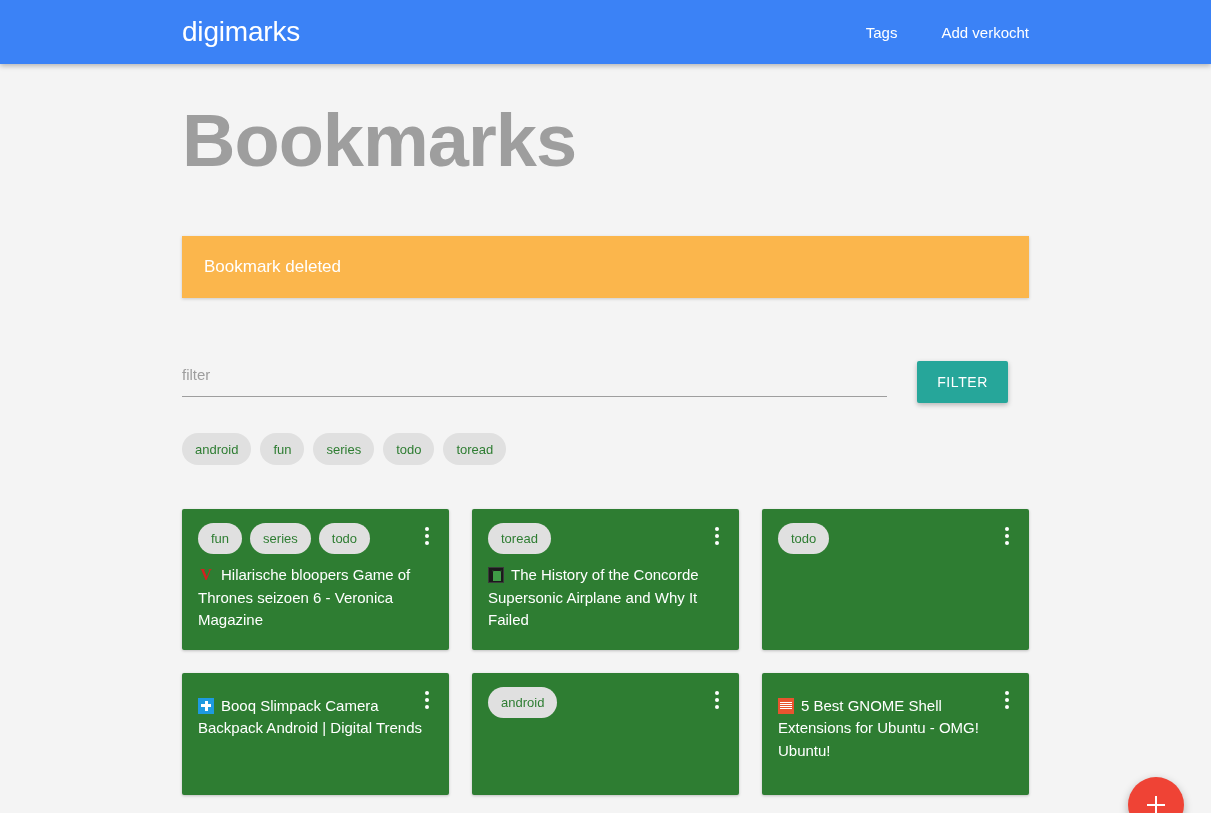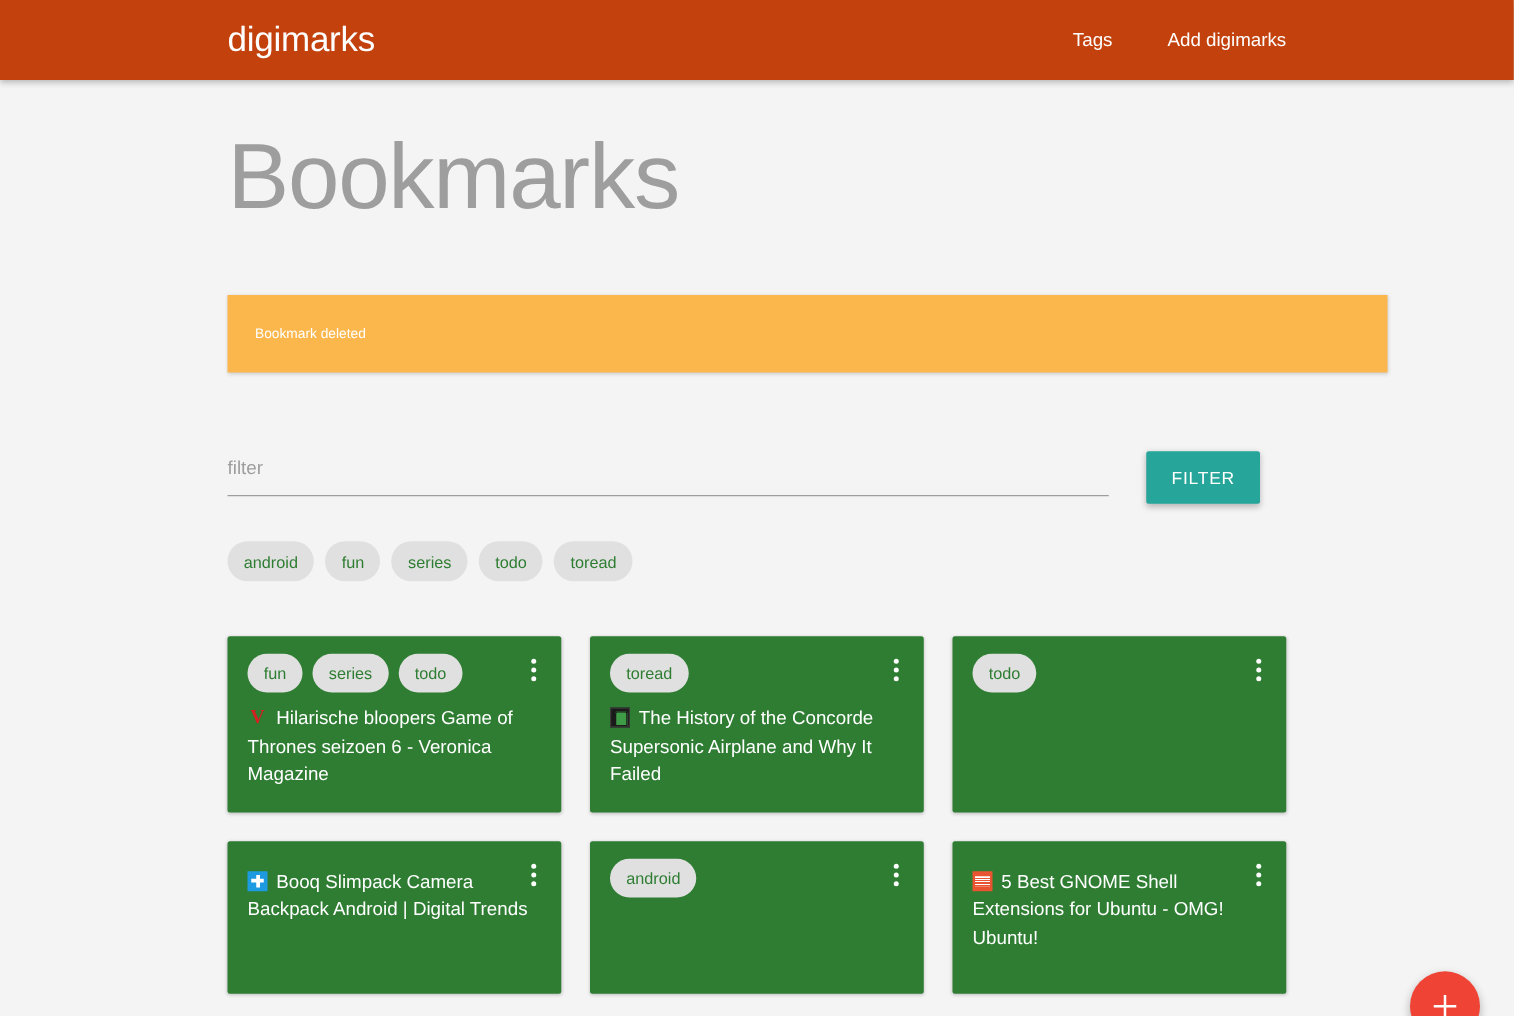--- a/index.html
+++ b/index.html
@@ -8,21 +8,21 @@
     width: 1211px; height: 813px;
     overflow: hidden;
     background: #f4f4f4;
     font-family: "Liberation Sans", sans-serif;
   }
 
   
   .appbar {
     position: absolute; top: 0; left: 0;
     width: 1211px; height: 64px;
-    background: #c2410c;
+    background: #3b82f6;
     box-shadow: 0 2px 5px rgba(0,0,0,0.26);
     z-index: 40;
   }
   .appbar-inner {
     position: relative;
     width: 847px;
     margin: 0 auto;
     height: 64px;
   }
   .brand {
@@ -59,38 +59,38 @@
     width: 847px;
     margin: 0 auto;
     position: relative;
   }
 
   .page-title {
     margin: 0;
     padding-top: 40px;
     font-size: 74px;
     line-height: 1.0;
-    font-weight: 400;
+    font-weight: 700;
     color: #9e9e9e;
     letter-spacing: -1px;
   }
 
   
   .flash {
     margin-top: 58px;
-    width: 928px;
+    width: 847px;
     height: 62px;
     background: #fbb councils;
     background: #fbb64c;
     box-shadow: 0 1px 3px rgba(0,0,0,0.18);
     display: flex;
     align-items: center;
     padding-left: 22px;
     color: #ffffff;
-    font-size: 11px;
+    font-size: 17px;
   }
 
   
   .filter-row {
     margin-top: 61px;
     position: relative;
     height: 62px;
   }
   .input-wrap {
     position: absolute;
@@ -306,21 +306,21 @@
   .fab::after  { width: 2px; height: 18px; transform: translate(-50%,-50%); }
 </style>
 </head>
 <body>
 
 <div class="appbar">
   <div class="appbar-inner">
     <a class="brand" href="#">digimarks</a>
     <nav class="nav">
       <a href="#">Tags</a>
-      <a href="#">Add digimarks</a>
+      <a href="#">Add verkocht</a>
     </nav>
   </div>
 </div>
 
 <div class="container">
   <div class="content">
 
     <h1 class="page-title">Bookmarks</h1>
 
     <div class="flash">

